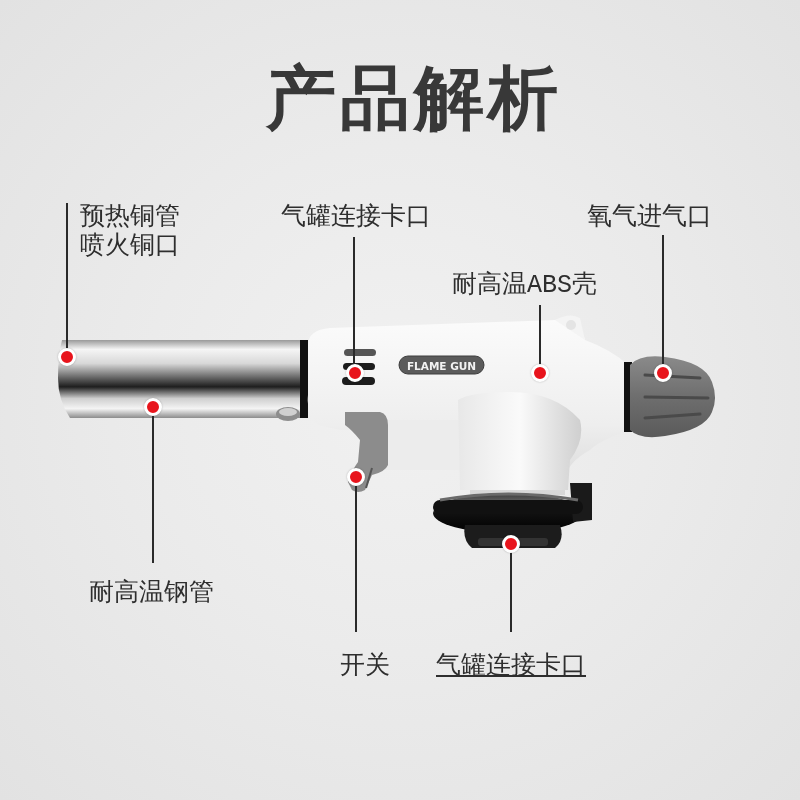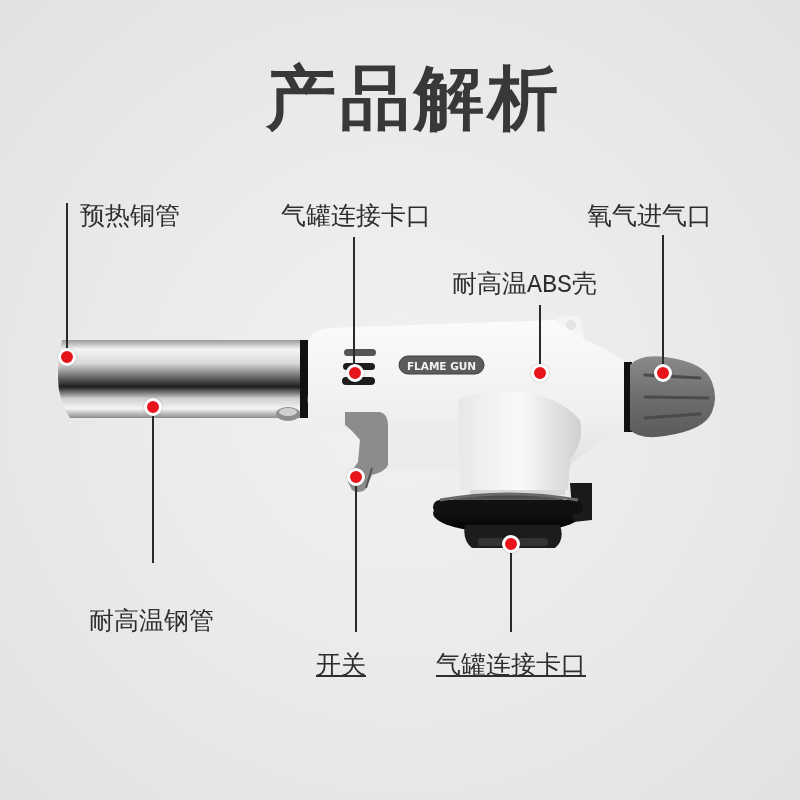--- a/index.html
+++ b/index.html
@@ -98,39 +98,40 @@
   <path d="M570,483 L592,483 L592,520 L573,522 Z" fill="#1a1a1a"></path>
   <rect x="433" y="500" width="150" height="14" rx="7" fill="#111"></rect>
   <path d="M440,500 Q508,488 578,500" stroke="#6a6a6a" stroke-width="3" fill="none"></path>
 
   <path d="M465,525 L560,525 Q565,540 555,548 L472,548 Q462,540 465,525 Z" fill="#1c1c1c"></path>
   <rect x="478" y="538" width="70" height="8" rx="3" fill="#333"></rect>
 </svg>
 
 <div class="label" style="left:80px; top:201px;">
   <div>预热铜管</div>
+  <div>喷火铜口</div>
 </div>
 <div class="vline" style="left:66px; top:203px; height:153px;"></div>
 <div class="dot" style="left:67px; top:357px;"></div>
 
 <div class="vline" style="left:152px; top:408px; height:155px;"></div>
 <div class="dot" style="left:153px; top:407px;"></div>
-<div class="label" style="left:89px; top:606px;">耐高温钢管</div>
+<div class="label" style="left:89px; top:577px;">耐高温钢管</div>
 
 <div class="label" style="left:281px; top:201px;">气罐连接卡口</div>
 <div class="vline" style="left:353px; top:237px; height:136px;"></div>
 <div class="dot" style="left:355px; top:373px;"></div>
 
 <div class="label" style="left:452px; top:271px;font-family:Liberation Mono, monospace;">耐高温ABS壳</div>
 <div class="vline" style="left:539px; top:305px; height:67px;"></div>
 <div class="dot" style="left:540px; top:373px;"></div>
 
 <div class="label" style="left:587px; top:201px;">氧气进气口</div>
 <div class="vline" style="left:662px; top:235px; height:138px;"></div>
 <div class="dot" style="left:663px; top:373px;"></div>
 
 <div class="dot" style="left:356px; top:477px;"></div>
 <div class="vline" style="left:355px; top:484px; height:148px;"></div>
-<div class="label" style="left:316px; top:650px;text-decoration:underline;">开关</div>
+<div class="label" style="left:340px; top:650px;">开关</div>
 
 <div class="dot" style="left:511px; top:544px;"></div>
 <div class="vline" style="left:510px; top:552px; height:80px;"></div>
 <div class="label" style="left:436px; top:650px;text-decoration:underline;">气罐连接卡口</div>
 
 </body></html>

